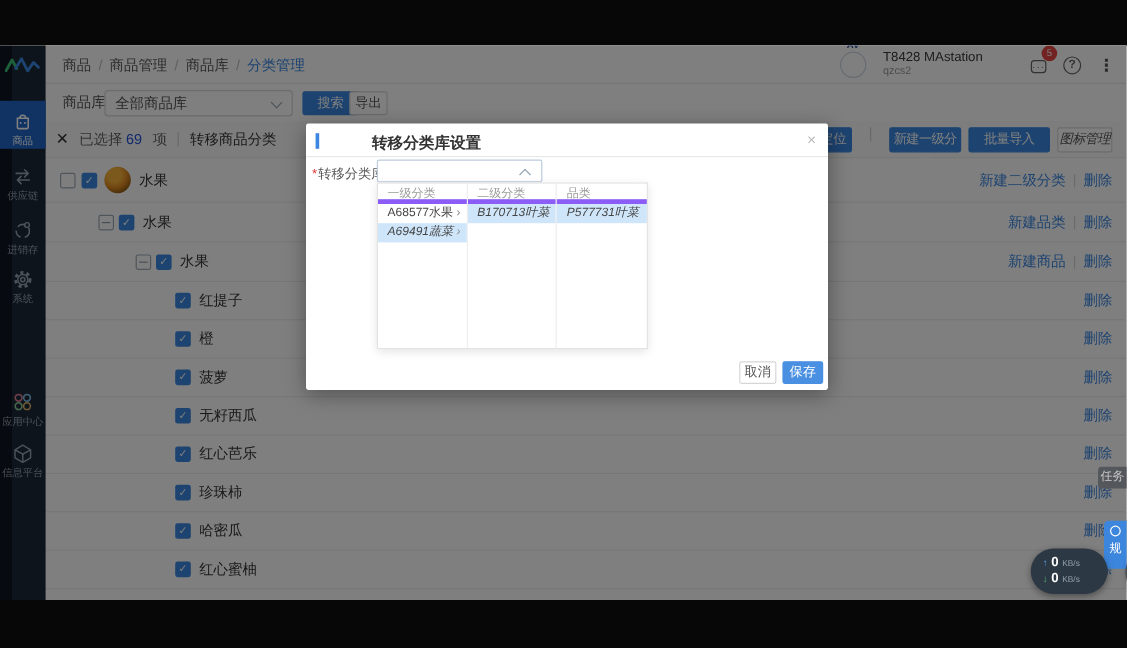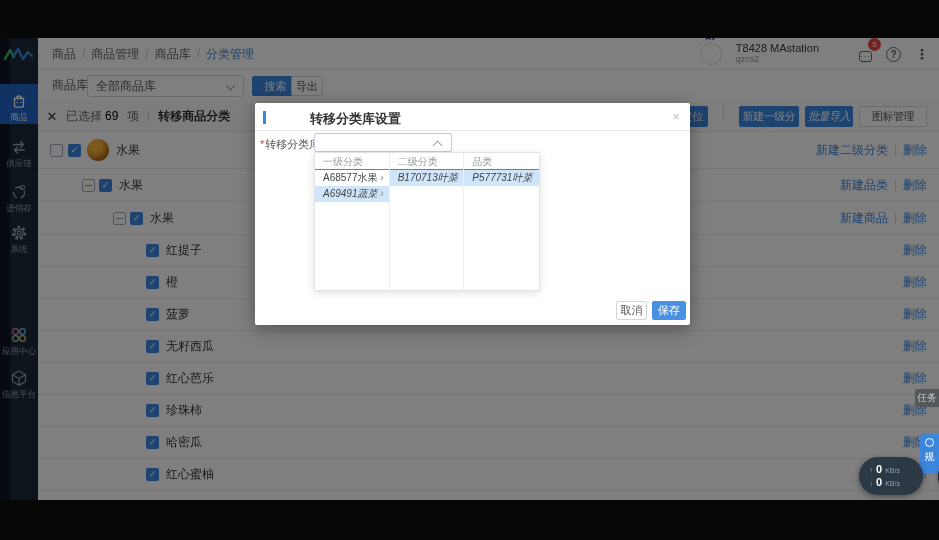--- a/index.html
+++ b/index.html
@@ -58,29 +58,29 @@
   .btn { display:inline-block; text-align:center; border-radius:2px; font-size:11px; cursor:pointer; }
   .btn-primary { background:#3a86e0; color:#fff; border:1px solid #3a86e0; }
   .btn-plain { background:#fff; color:#555; border:1px solid #d6d6d6; }
   .f-search { position:absolute; left:214px; top:6px; width:47px; height:20px; line-height:18px; }
   .f-export { position:absolute; left:253px; top:6px; width:32px; height:20px; line-height:18px; }
 
   .toolbar { position:absolute; top:63px; left:0; width:901px; height:31px; background:#fafbfd;
     border-bottom:1px solid #e8e8e8; display:flex; align-items:center; font-size:12px; }
   .tb-x { margin-left:6px; font-size:13px; color:#333; font-weight:bold; width:16px; text-align:center; }
   .tb-sel { color:#666; margin-left:6px; }
-  .tb-count { color:#000000; margin:0 3px; }
+  .tb-count { color:#1d4ed8; margin:0 3px; }
   .tb-div { width:1px; height:12px; background:#d0d0d0; margin:0 9px; }
-  .tb-action { color:#333; font-weight:bold; }
+  .tb-action { color:#333; font-weight:normal; }
   .tb-right { margin-left:auto; display:flex; align-items:flex-start; margin-right:12px; gap:6px; }
   .tb-input { width:88px; height:20px; border:1px solid #d6d6d6; border-radius:2px; background:#fff; font-size:11px; padding:0 4px; }
   .tb-btn1 { width:31px; height:21px; line-height:19px; }
   .tb-btn2 { width:60px; height:21px; line-height:19px; letter-spacing:-.5px; }
-  .tb-btn3 { width:48px; height:21px; line-height:19px; letter-spacing:-.5px;font-style:italic; }
-  .tb-btn4 { width:68px; height:21px; line-height:19px; letter-spacing:-.5px; }
+  .tb-btn3 { width:68px; height:21px; line-height:19px; letter-spacing:-.5px; }
+  .tb-btn4 { width:46px; height:21px; line-height:19px; letter-spacing:-.5px;font-style:italic; }
 
   .tree { position:absolute; top:94px; left:0; width:901px; height:368px; background:#fff; }
   .trow { display:flex; align-items:center; border-bottom:1px solid #ededed; font-size:12px; color:#333; }
   .trow.h37 { height:37px; } .trow.h33 { height:33px; } .trow.h32 { height:32px;justify-content:space-between; }
   .expander { width:13px; height:13px; border:1px solid #9fabba; border-radius:2px; background:#fdfdfd;
     position:relative; flex:none; }
   .expander.indet:after { content:""; position:absolute; left:2px; top:5px; width:7px; height:1.5px; background:#8e9bac; }
   .cb { width:13px; height:13px; border-radius:2px; background:#3a86e0; color:#fff; font-size:9px;
     line-height:13px; text-align:center; flex:none; }
   .cb:after { content:"✓"; }
@@ -105,21 +105,21 @@
   .m-close { position:absolute; right:10px; top:6px; font-size:13px; color:#bbb; cursor:pointer; }
   .m-field-label { position:absolute; left:5px; top:34px; font-size:11px; color:#555; }
   .m-req { color:#e23c3c; margin-right:1px; }
   .m-input { position:absolute; left:59px; top:30px; width:138px; height:19px; background:#fff;
     border:1px solid #bccbdd; border-radius:2px; }
   .casc { position:absolute; left:59px; top:49px; width:226px; height:139px; background:#fff;
     border:1px solid #e3e3e3; box-shadow:0 2px 8px rgba(0,0,0,.12); display:flex; z-index:3; }
   .casc-col { width:75px; border-right:1px solid #eee; }
   .casc-col:last-child { border-right:none; }
   .casc-h { height:17px; line-height:17px; font-size:10px; color:#9a9a9a; padding-left:8px;
-    border-bottom:1px solid #8b5cf6; white-space:nowrap; }
+    border-bottom:4px solid #8b5cf6; white-space:nowrap; }
   .opt { position:relative; height:16px; line-height:16px; font-size:10px; color:#444;
     padding-left:8px; white-space:nowrap; cursor:pointer; }
   .opt.hl { background:#cfe6fa;font-style:italic; }
   .opt .arr { position:absolute; right:5px; top:0; color:#888; font-size:10px; }
   .m-footer { position:absolute; right:4px; bottom:5px; display:flex; gap:5px; }
   .m-cancel { width:31px; height:19px; line-height:17px; font-size:11px; }
   .m-save { width:34px; height:19px; line-height:17px; font-size:11px; background:#4a90e2; border-color:#4a90e2; }
 
   
   .task-tab { position:absolute; left:915px; top:351px; width:24px; height:18px; z-index:6;

